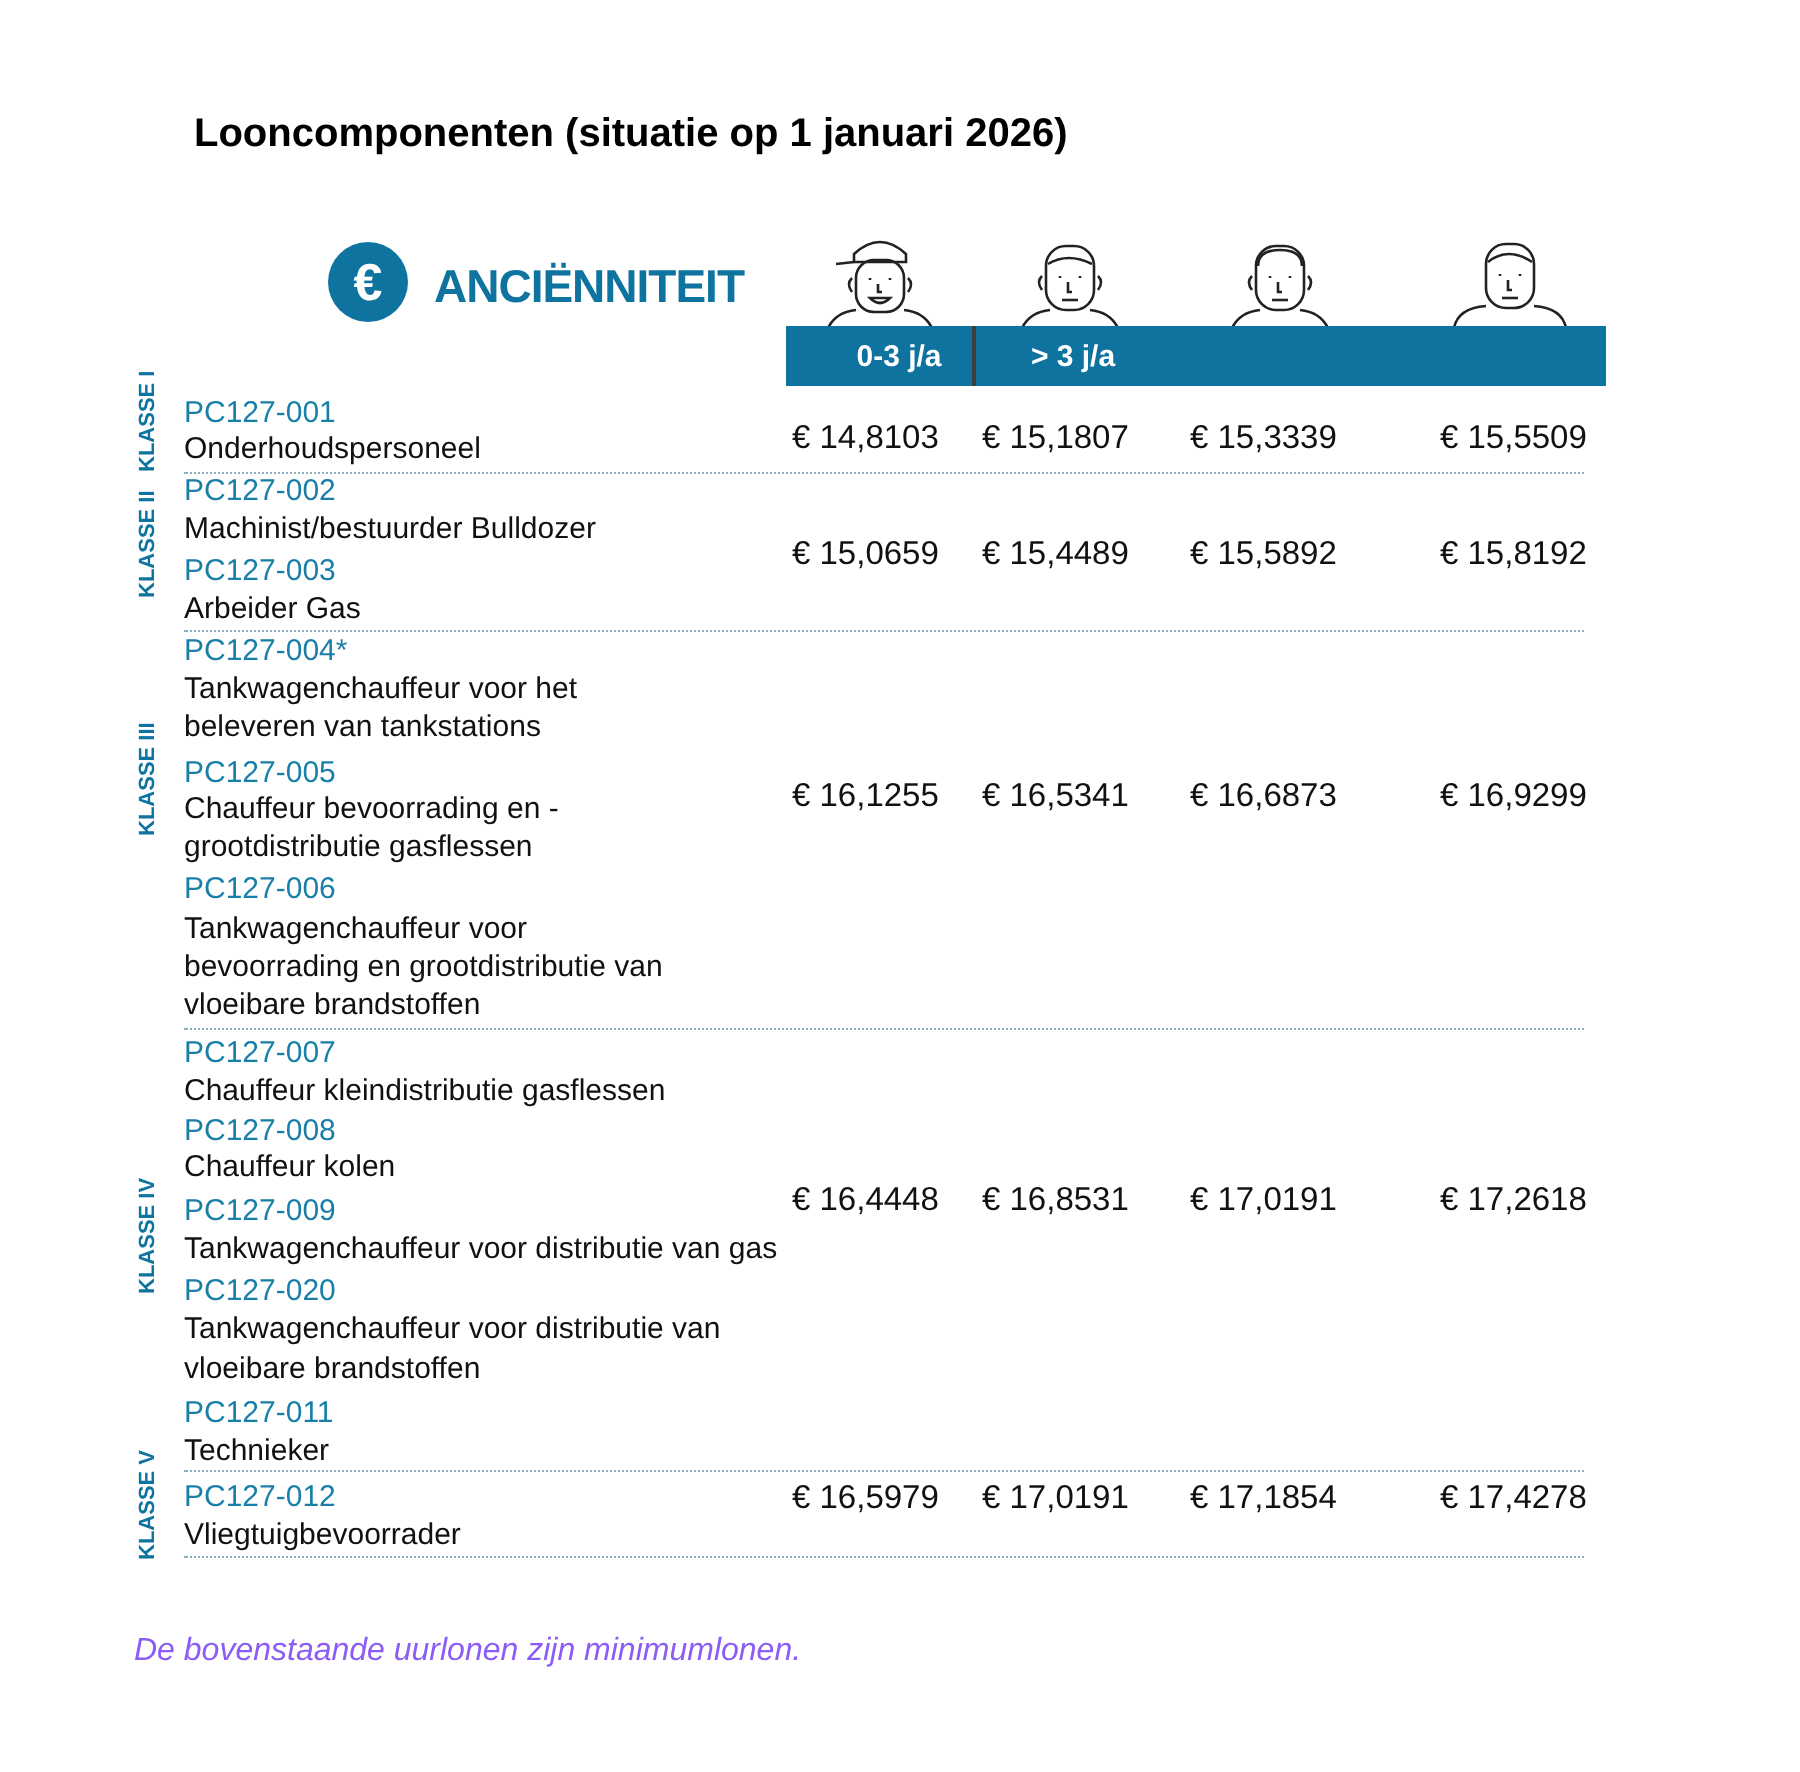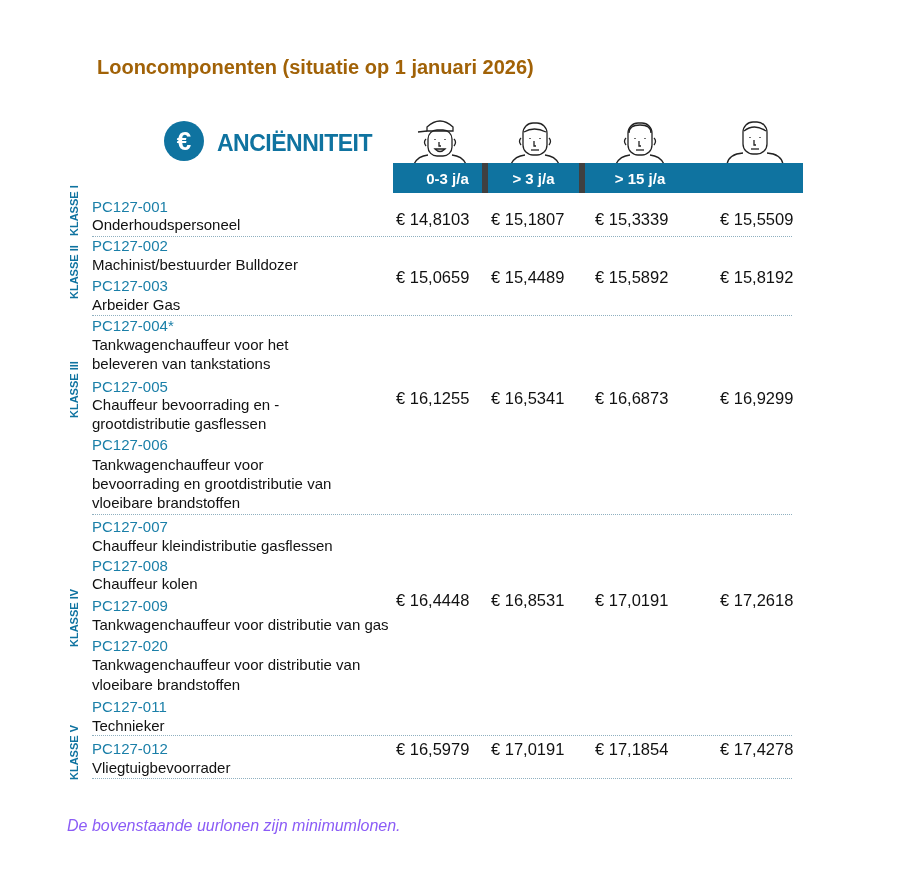--- a/index.html
+++ b/index.html
@@ -1,28 +1,28 @@
 <!DOCTYPE html>
 <html><head>
 <meta charset="utf-8">
 <style>
   html, body { margin:0; padding:0; background:#ffffff; }
   body { width:900px; height:886px; position:relative; overflow:hidden;
          font-family:"Liberation Sans", sans-serif; color:#111; }
   .abs { position:absolute; }
-  #title { left:97px; top:56px; font-size:20px; font-weight:bold; color:#a16207; white-space:nowrap; }
+  #title { left:97px; top:56px; font-size:20px; font-weight:bold; color:#000000; white-space:nowrap; }
   #euro-badge { left:164px; top:121px; width:40px; height:40px; border-radius:50%;
                 background:#0f73a0; color:#fff; font-weight:bold; font-size:26px;
                 display:flex; align-items:center; justify-content:center; }
   #anc-title { left:217px; top:130px; font-size:23px; font-weight:bold; color:#0f73a0;
                letter-spacing:-0.5px; white-space:nowrap; }
   #header-bar { left:393px; top:163px; width:410px; height:30px; background:#0f73a0;
                 display:flex; }
   .hcell { height:100%; display:flex; align-items:center; justify-content:center;
-           color:#fff; font-weight:bold; font-size:15px; border-right:6px solid #404040;
+           color:#fff; font-weight:bold; font-size:15px; border-right:2px solid #404040;
            box-sizing:border-box; white-space:nowrap; }
   .hcell:last-child { border-right:none; }
   .face { position:absolute; top:117px; width:60px; height:47px; }
   .klasse { font-size:11px; font-weight:bold; color:#0f73a0; white-space:nowrap;
             transform:rotate(-90deg); transform-origin:left top; }
   .code { font-size:15px; color:#1a7fa8; white-space:nowrap; line-height:19px; }
   .desc { font-size:15px; color:#111; white-space:nowrap; line-height:19px; }
   .val { font-size:16.5px; color:#111; white-space:nowrap; }
   .dots { height:0; border-top:1px dotted #8fb0c0; }
   #footnote { left:67px; top:817px; font-size:16px; font-style:italic; color:#8b5cf6; white-space:nowrap; }
@@ -76,21 +76,20 @@
     <path d="M25 20 v1 M35 20 v1"></path>
     <path d="M29 23 l0 5 l2 0"></path>
     <path d="M26 32 h8"></path>
     <path d="M2 47 q2 -10 16 -11 M58 47 q-2 -10 -16 -11"></path>
   </g>
 </svg>
 
 <div id="header-bar" class="abs">
   <div class="hcell" style="width:95px;padding-left:20px;">0-3 j/a</div>
   <div class="hcell" style="width:97px;">&gt; 3 j/a</div>
-  <div class="hcell" style="width:110px;">&gt; 15 j/a</div>
 </div>
 
 <div class="abs klasse" style="left:68px;top:236px;">KLASSE I</div>
 <div class="abs code" style="left:92px;top:197px;">PC127-001</div>
 <div class="abs desc" style="left:92px;top:215px;">Onderhoudspersoneel</div>
 <div class="abs val" style="left:396px;top:210px;">€ 14,8103</div>
 <div class="abs val" style="left:491px;top:210px;">€ 15,1807</div>
 <div class="abs val" style="left:595px;top:210px;">€ 15,3339</div>
 <div class="abs val" style="left:720px;top:210px;">€ 15,5509</div>
 <div class="abs dots" style="left:92px;top:236px;width:700px;"></div>

